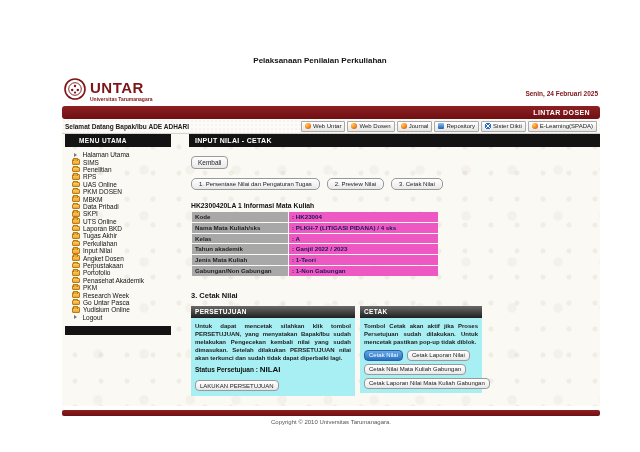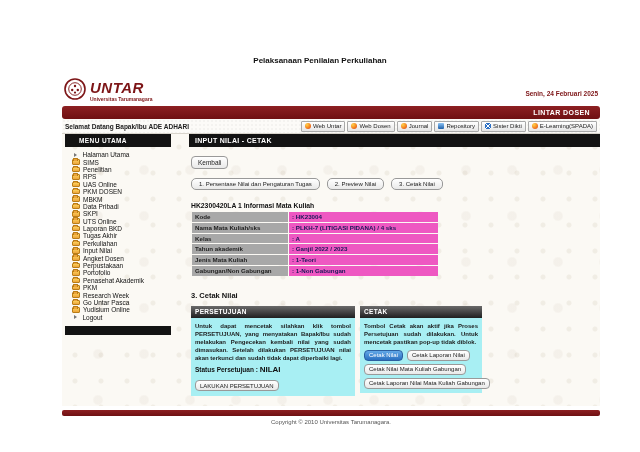--- a/index.html
+++ b/index.html
@@ -6,21 +6,21 @@
   html,body { width:640px; height:452px; background:#ffffff; overflow:hidden;
     font-family:"Liberation Sans","DejaVu Sans",sans-serif; }
   .page-title { position:absolute; top:48px; left:0; right:0; text-align:center;
     font-size:8px; font-weight:700; color:#111;margin-top:8px; }
   .frame { position:absolute; left:62px; top:72px; width:538px; }
 
   
   .logo-row { display:flex; justify-content:space-between; align-items:flex-end;
     height:34px; padding:0 2px 2px 2px; }
   .logo { display:flex; align-items:center; gap:4px; }
-  .logo-text .name { font-size:15px; font-weight:800; color:#7d1517; letter-spacing:.5px; line-height:1;font-style:italic; }
+  .logo-text .name { font-size:15px; font-weight:800; color:#7d1517; letter-spacing:.5px; line-height:1; }
   .logo-text .sub { font-size:5px; font-weight:700; color:#7d1517; margin-top:1px; }
   .date { font-size:6.5px; font-weight:700; color:#7d1517; padding-bottom:7px; }
 
   
   .brand-bar { height:13px; background:linear-gradient(#8d2022,#6f1012); border-radius:3px;
     display:flex; align-items:center; justify-content:flex-end; padding-right:10px;
     color:#fff; font-size:7px; font-weight:700; letter-spacing:.4px; }
 
   
   .welcome-row { height:15px; display:flex; align-items:center; justify-content:space-between;

